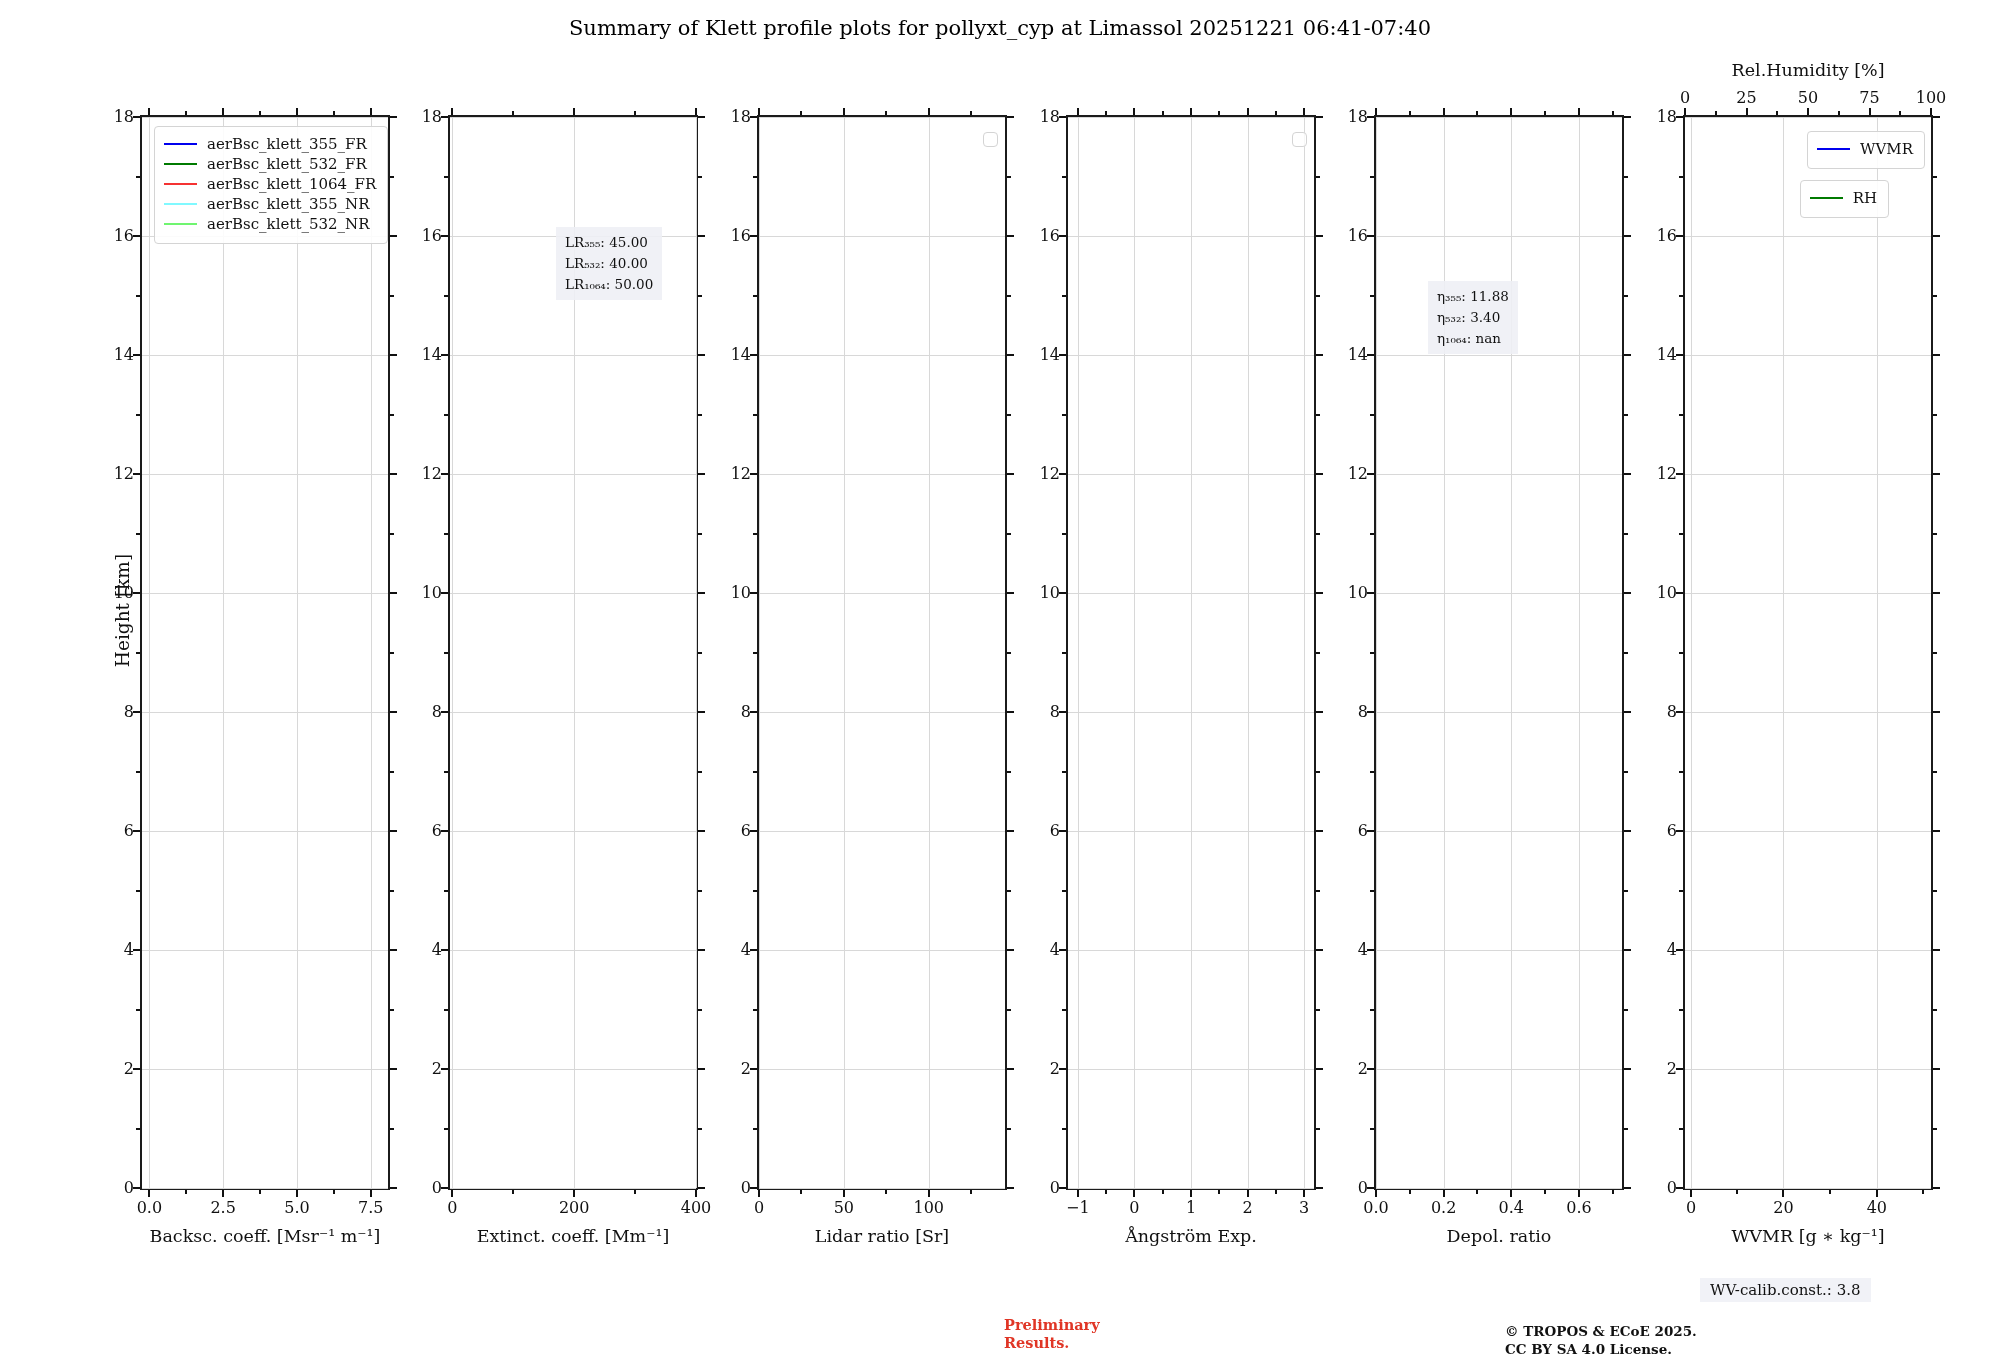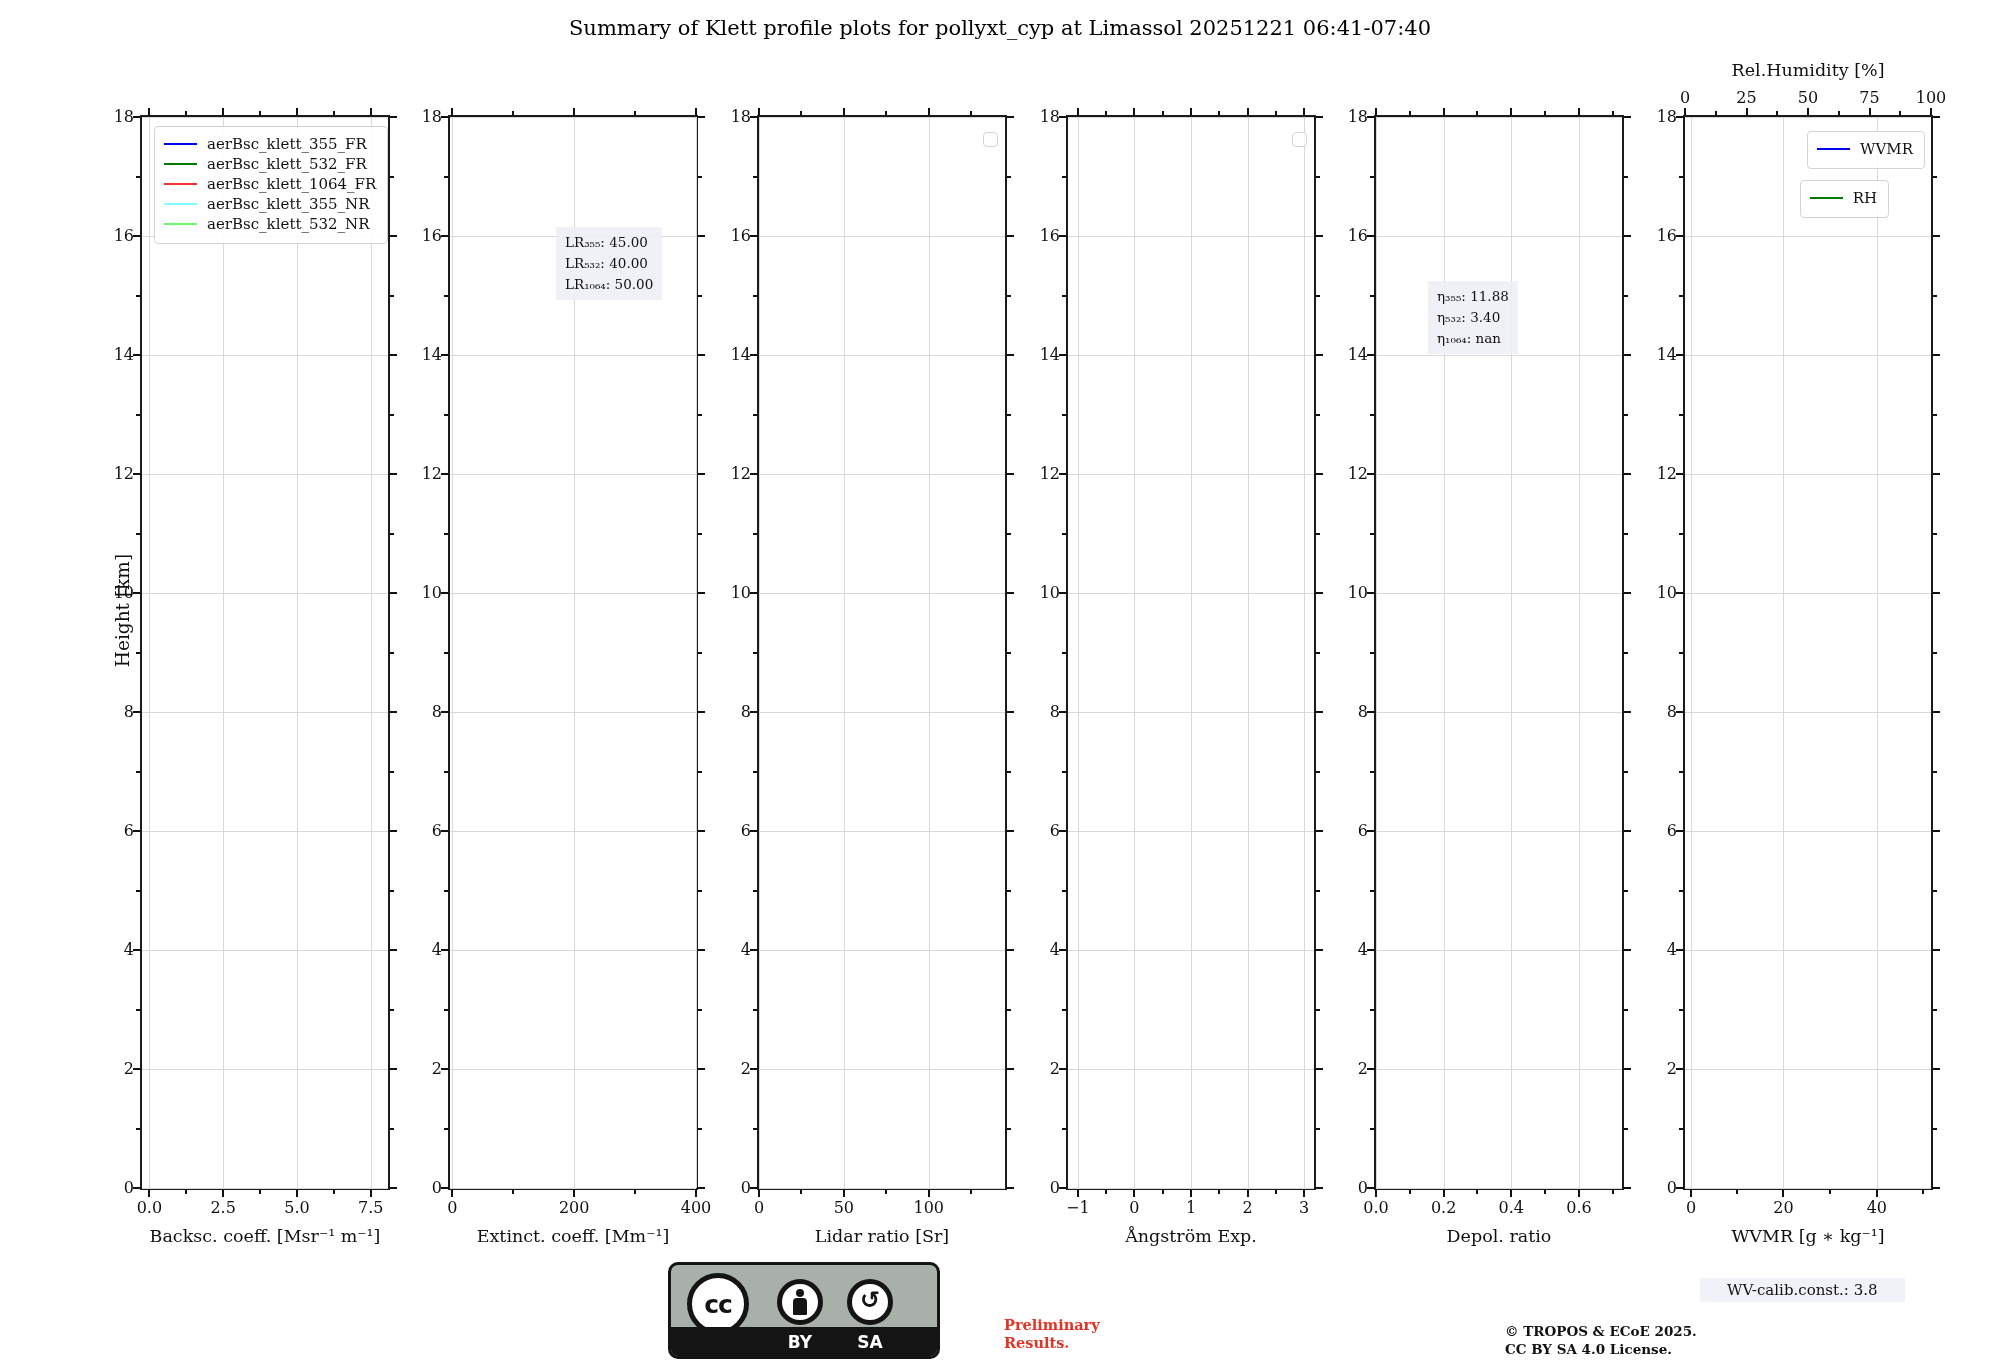--- a/index.html
+++ b/index.html
@@ -34,21 +34,21 @@
                 border-radius:4px;background:rgba(255,255,255,0.8);z-index:5;}
   .annot{position:absolute;background:rgba(238,240,245,0.9);padding:5px 9px;z-index:5;
          font-size:13.5px;line-height:1.55;white-space:nowrap;}
   .footer-refh{position:absolute;left:196px;top:1288px;background:#f1f2f7;
                padding:2px 10px 4px 10px;font-size:14.5px;line-height:1.45;}
   .preliminary{position:absolute;left:1004px;top:1316px;width:110px;font-weight:bold;
                font-size:14.5px;line-height:1.25;}
   .copyright{position:absolute;left:1505px;top:1322px;font-weight:bold;font-size:13.5px;
              line-height:1.35;}
   .wv-calib{position:absolute;left:1700px;top:1278px;background:#f1f2f7;
-            padding:3px 27px;font-size:15px;text-align:center;}
+            padding:3px 10px;font-size:15px;text-align:center;}
   
   .cc-badge{position:absolute;left:668px;top:1262px;width:272px;height:97px;
             background:#a9b0a9;border:3px solid #141414;border-radius:10px;
             box-sizing:border-box;overflow:hidden;}
   .cc-band{position:absolute;left:0;right:0;bottom:0;height:29px;background:#141414;
            display:flex;align-items:center;color:#fff;
            font-family:"DejaVu Sans",sans-serif;font-weight:bold;font-size:17px;}
   .cc-band span{display:inline-block;width:46px;text-align:center;}
   .cc-band .by-label{margin-left:106px;}
   .cc-band .sa-label{margin-left:24px;}
@@ -620,38 +620,20 @@
         <div class="legend" style="right: 42px; top: 63px;">
           <div class="legend-row">
             <span class="legend-line" style="border-top-color: rgb(0, 122, 0);"></span>
             <span class="legend-label">RH</span>
           </div>
         </div>
       </div>
     </div>
 
 
-  <div class="cc-badge" style="background: rgb(169, 176, 169);">
-    <div class="cc-circle cc-c1">
-      <span class="cc-cc-text">cc</span>
-    </div>
-    <div class="cc-circle cc-c2">
-      <span class="person">
-        <span class="person-head"></span>
-          <span class="person-body"></span>
-      </span>
-    </div>
-    <div class="cc-circle cc-c3">
-      <span class="sa-arrow">↺</span>
-    </div>
-    <div class="cc-band">
-      <span class="by-label">BY</span>
-      <span class="sa-label">SA</span>
-    </div>
-  </div>
 
   <div class="preliminary" style="color: rgb(224, 53, 37);">Preliminary Results.</div>
 
   <div class="copyright">
     <div>© TROPOS &amp; ECoE 2025.</div>
     <div>CC BY SA 4.0 License.</div>
   </div>
 
   <div class="wv-calib">WV-calib.const.: 3.8</div>
 

